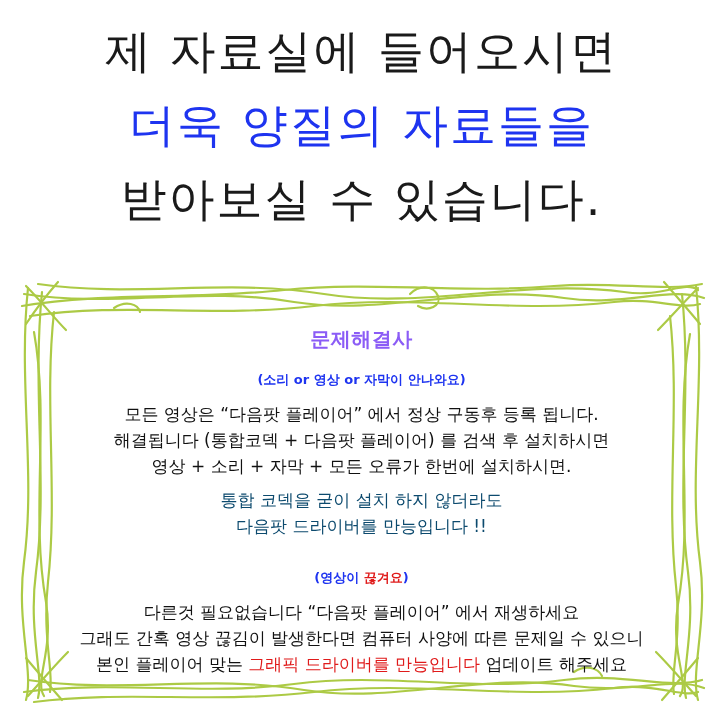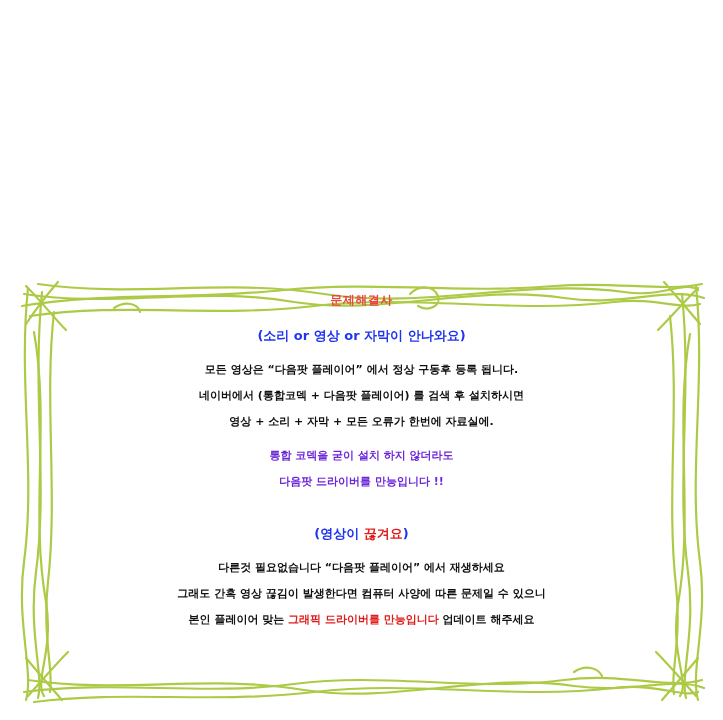--- a/index.html
+++ b/index.html
@@ -57,51 +57,57 @@
   
   .body-text {
     position: absolute;
     left: 40px;
     top: 292px;
     width: 643px;
     text-align: center;
     font-family: "DejaVu Sans", sans-serif;
   }
   .sec-title {
-    font-size: 12px;
+    font-size: 20px;
     font-weight: bold;
-    color: #ef4444;
+    color: #8b5cf6;
     margin-bottom: 18px;
     letter-spacing: 0.5px;
+    margin-top: 34px;
   }
   .sub-head {
     font-size: 13px;
     font-weight: bold;
     color: #1e34f0;
     margin-bottom: 12px;
   }
   .line {
-    font-size: 11px;
+    font-size: 17px;
     color: #111111;
     line-height: 26px;
-    font-weight: bold;
+    font-weight: normal;
     white-space: nowrap;
   }
   .line.red {
-    color: #6d28d9;
+    color: #0c4a6e;
   }
   .spacer-lg { height: 30px; }
   .spacer-sm { height: 8px; }
   .mix-red { color: #e01b1b; margin-top: 42px; }
 </style>
 </head>
 <body>
 
 <div class="page">
 
+  <div class="headline">
+    <div class="headline-line hl-1">제 자료실에 들어오시면</div>
+    <div class="headline-line hl-2">더욱 양질의 자료들을</div>
+    <div class="headline-line hl-3">받아보실 수 있습니다.</div>
+  </div>
 
   <div class="frame">
     <svg viewBox="0 0 695 434" xmlns="http://www.w3.org/2000/svg" aria-hidden="true">
       <g fill="none" stroke="#a8c83c" stroke-width="2.2" stroke-linecap="round" stroke-linejoin="round" opacity="0.95">
 
         <path d="M8,34 C90,20 180,28 270,18 C360,9 450,22 540,14 C600,9 650,20 688,12"></path>
         <path d="M10,22 C100,36 190,14 280,30 C370,44 460,12 550,26 C610,35 655,14 690,26"></path>
         <path d="M16,44 C110,30 200,46 300,34 C400,22 500,42 600,30 C640,25 665,38 686,32"></path>
         <path d="M24,12 C120,26 210,6 310,22 C410,38 510,6 610,20 C650,26 670,8 684,18"></path>
 
@@ -135,22 +141,22 @@
     </svg>
   </div>
 
   <div class="body-text">
 
     <div class="sec-title">문제해결사</div>
 
     <div class="sub-head">(소리 or 영상 or 자막이 안나와요)</div>
 
     <div class="line">모든 영상은 “다음팟 플레이어” 에서 정상 구동후 등록 됩니다.</div>
-    <div class="line">네이버에서 (통합코덱 + 다음팟 플레이어) 를 검색 후 설치하시면</div>
-    <div class="line">영상 + 소리 + 자막 + 모든 오류가 한번에 자료실에.</div>
+    <div class="line">해결됩니다 (통합코덱 + 다음팟 플레이어) 를 검색 후 설치하시면</div>
+    <div class="line">영상 + 소리 + 자막 + 모든 오류가 한번에 설치하시면.</div>
 
     <div class="spacer-sm"></div>
 
     <div class="line red">통합 코덱을 굳이 설치 하지 않더라도</div>
     <div class="line red">다음팟 드라이버를 만능입니다 !!</div>
 
     <div class="spacer-lg"></div>
 
     <div class="sub-head"><span>(영상이 </span><span class="mix-red">끊겨요</span><span>)</span></div>
 

